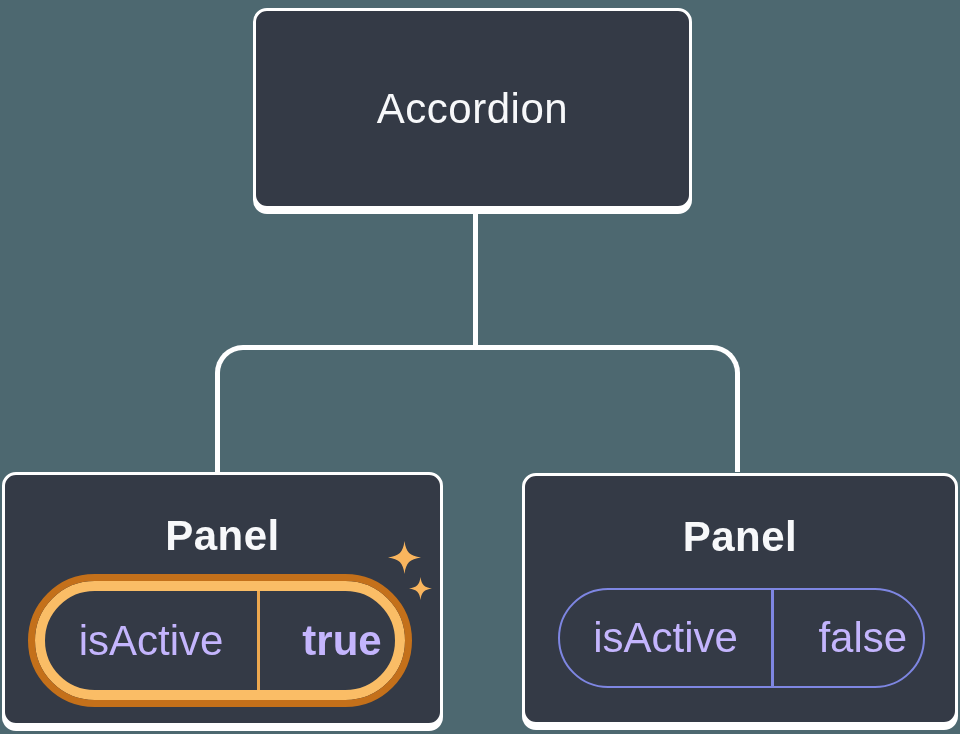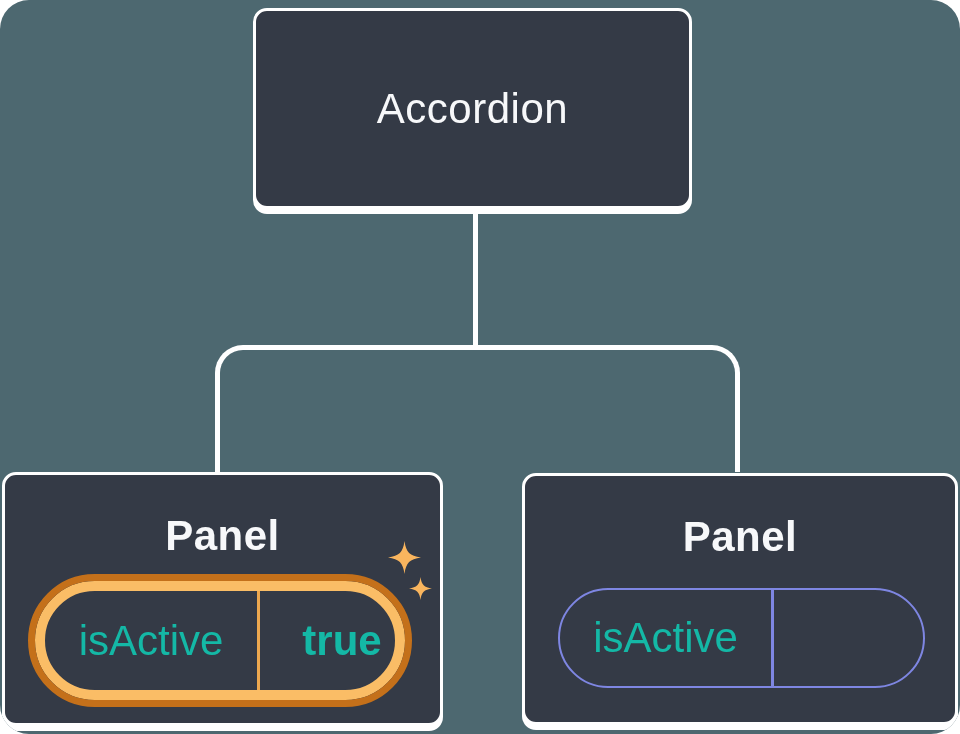--- a/index.html
+++ b/index.html
@@ -3,21 +3,20 @@
 <meta charset="utf-8">
 <style>
   html, body { margin: 0; padding: 0; }
   .stage {
     position: relative;
     width: 960px;
     height: 734px;
     background: #4d6870;
     overflow: hidden;
     font-family: "Liberation Sans", sans-serif;
-    border-radius: 29px;
   }
   .node {
     position: absolute;
     box-sizing: border-box;
     background: #343a46;
     border: 3px solid #ffffff;
     border-radius: 14px;
     box-shadow: 0 5px 0 #ffffff;
   }
   .node-title {
@@ -57,21 +56,21 @@
     box-sizing: border-box;
     display: flex;
     align-items: stretch;
     border-radius: 999px;
     overflow: hidden;
   }
   .pill-cell {
     display: flex;
     align-items: center;
     justify-content: center;
-    color: #14b8a6;
+    color: #c4b5fd;
     font-size: 42px;
     line-height: 1;
   }
   .cell-key { flex: 0 0 auto; }
   .cell-value { flex: 1 1 auto; padding-left: 29px; }
   .pill-divider { flex: 0 0 auto; }
   
   .pill-active {
     left: 30px; top: 106px;
     width: 370px; height: 119px;
@@ -119,16 +118,17 @@
   </svg>
   <svg class="sparkle sparkle-small" viewBox="0 0 24 24" aria-hidden="true">
     <path d="M12 0C13.1 8.2 15.8 10.9 24 12C15.8 13.1 13.1 15.8 12 24C10.9 15.8 8.2 13.1 0 12C8.2 10.9 10.9 8.2 12 0Z"></path>
   </svg>
 
   <div class="node panel-node panel-right">
     <div class="node-title panel-title">Panel</div>
     <div class="pill pill-inactive">
       <div class="pill-cell cell-key">isActive</div>
       <div class="pill-divider"></div>
+      <div class="pill-cell cell-value">false</div>
     </div>
   </div>
 
 </div>
 
 </body></html>

